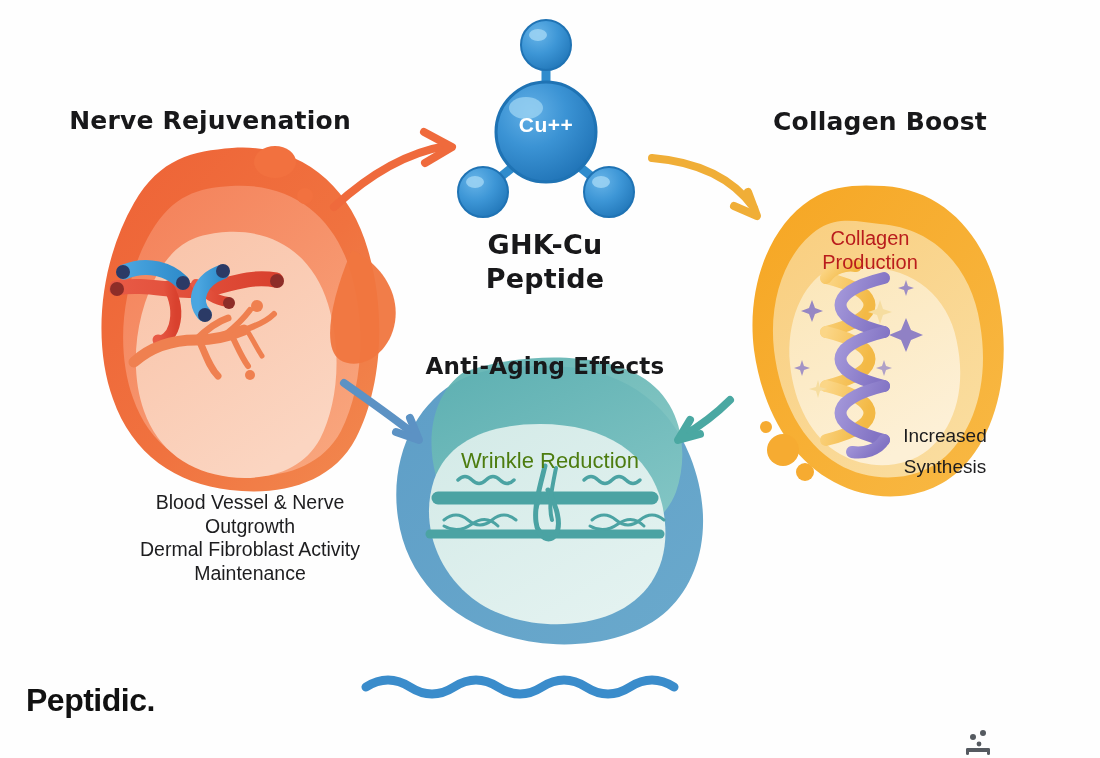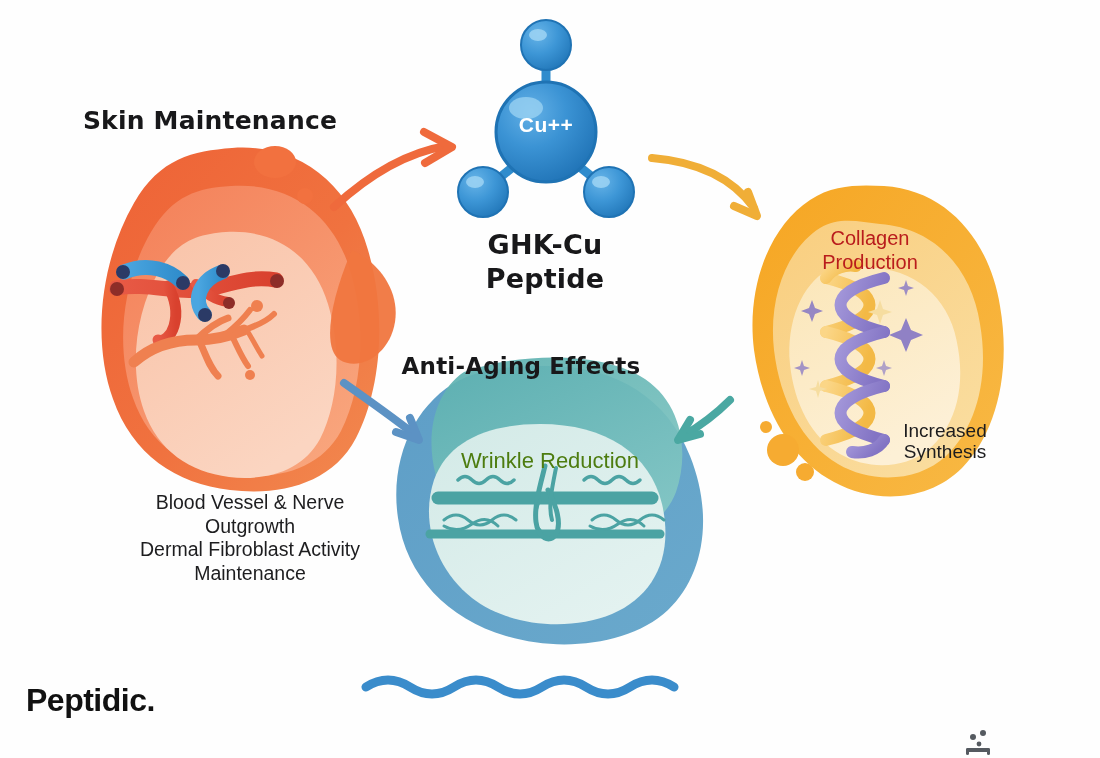--- a/index.html
+++ b/index.html
@@ -46,27 +46,27 @@
     font-family: "Liberation Sans", sans-serif;
     font-weight: 700;
     color: #111111;
     letter-spacing: -0.5px;
   }
 
   
   #h-skin      { left: 0px;   top: 106px; width: 420px; font-size: 25px; }
   #h-collagen  { left: 680px; top: 107px; width: 400px; font-size: 25px; }
   #h-molecule  { left: 400px; top: 228px; width: 290px; font-size: 27px; line-height: 34px; }
-  #h-anti      { left: 376px; top: 353px; width: 290px; font-size: 23px; }
+  #h-anti      { left: 400px; top: 353px; width: 290px; font-size: 23px; }
   #h-improved  { left: 345px; top: 642px; width: 420px; font-size: 23px; }
 
   
   #t-left-desc { left: 60px;  top: 472px; width: 380px; font-size: 19.5px; line-height: 23.5px; color: #1d1d1f; margin-top: 19px;}
   #t-collagen-prod { left: 760px; top: 226px; width: 220px; font-size: 20px; line-height: 24px; color: #b91c1c;}
-  #t-increased { left: 845px; top: 420px; width: 200px; font-size: 19px; line-height: 21px; color: #1c1c1e;}
+  #t-increased { left: 845px; top: 420px; width: 200px; font-size: 19px; line-height: 31px; color: #1c1c1e;}
   #t-wrinkle   { left: 400px; top: 448px; width: 300px; font-size: 22px; color: #4d7c0f;}
   #t-elastin   { left: 385px; top: 548px; width: 330px; font-size: 21px; color: #19191b;}
 
   #logo-mark   { left: 26px;  top: 682px; font-size: 32px; text-align: left; width: 260px;}
 
   .cu-label {
     position: absolute;
     left: 494px; top: 113px;
     width: 104px;
     text-align: center;
@@ -344,22 +344,23 @@
       <circle cx="983" cy="733" r="3"></circle>
       <circle cx="979" cy="744" r="2.4"></circle>
       <rect x="966" y="748" width="24" height="4" rx="2"></rect>
       <rect x="966" y="748" width="3" height="7" rx="1.5"></rect>
       <rect x="987" y="748" width="3" height="7" rx="1.5"></rect>
     </g>
   </svg>
 
   <div class="cu-label">Cu++</div>
 
-  <div class="txt heading" id="h-skin">Skin Maintenance</div>
-
+  <div class="txt heading" id="h-skin">Nerve Rejuvenation</div>
+
+  <div class="txt heading" id="h-collagen">Collagen Boost</div>
 
   <div class="txt heading" id="h-molecule">GHK-Cu
 Peptide</div>
 
   <div class="txt heading" id="h-anti">Anti-Aging Effects</div>
 
   <div class="txt body-txt" id="t-left-desc">Blood Vessel &amp; Nerve
 Outgrowth
 Dermal Fibroblast Activity
 Maintenance</div>

